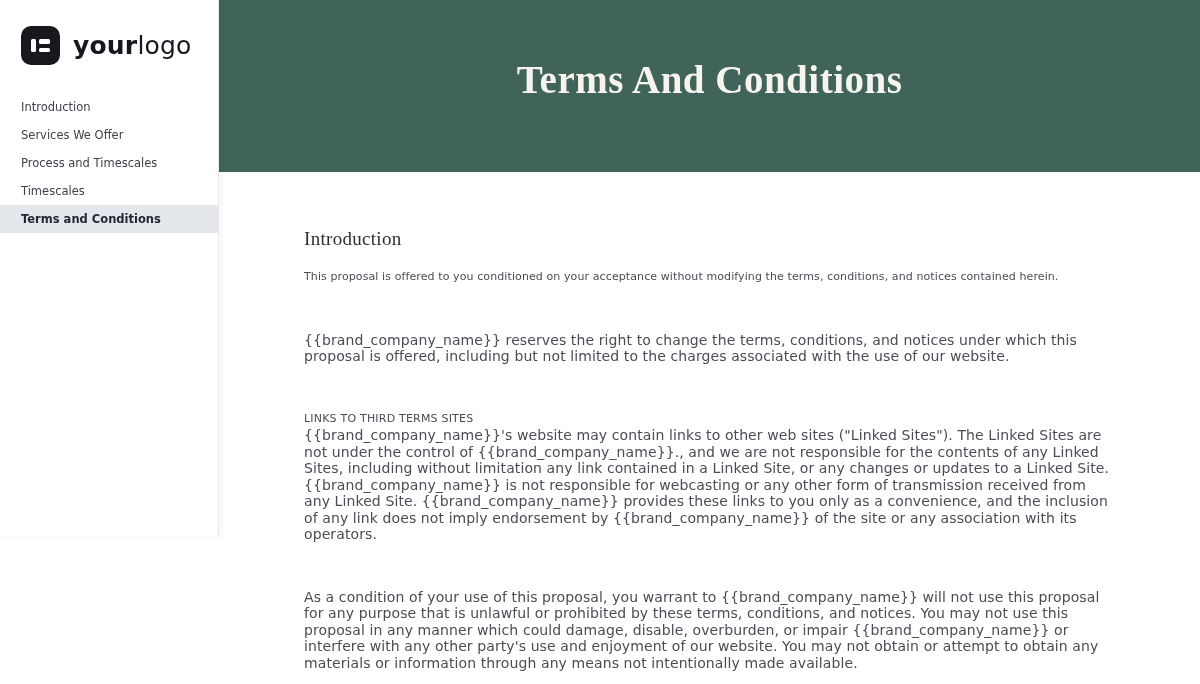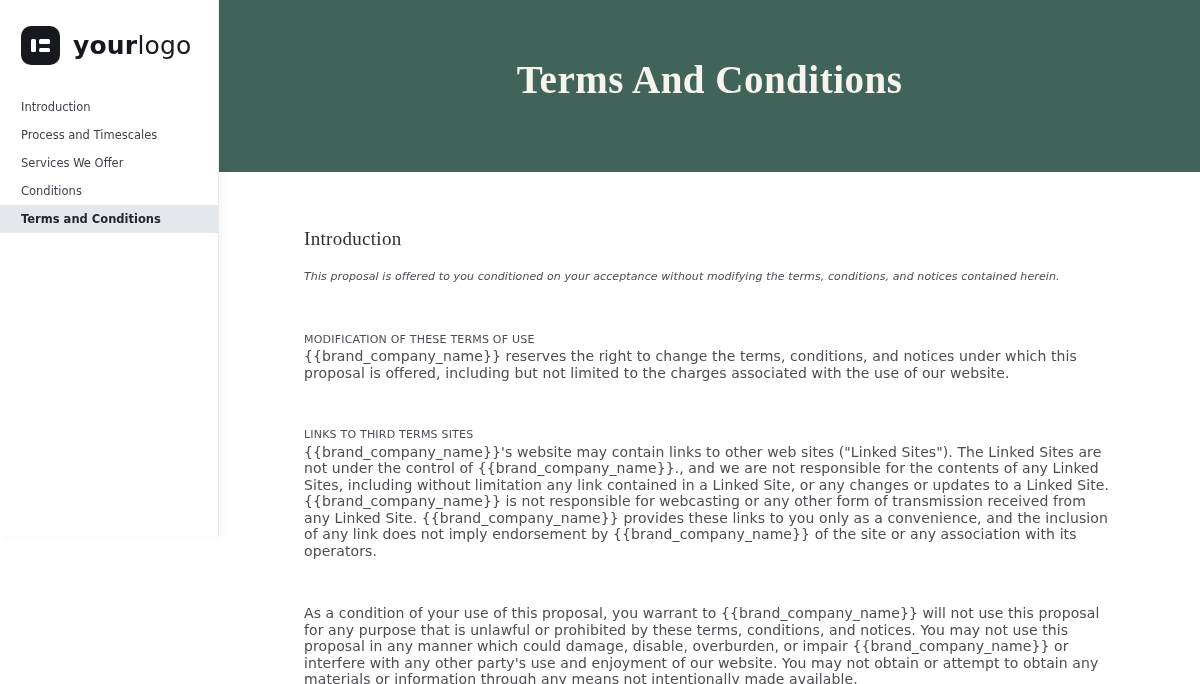--- a/index.html
+++ b/index.html
@@ -114,21 +114,20 @@
     color: #2e2f36;
     margin: 0 0 19px 0;
     letter-spacing: 0.3px;
   }
   .intro-para {
     font-size: 11px;
     line-height: 16.5px;
     color: #4b4c55;
     margin: 0;
     letter-spacing: 0.1px;
-    font-style: italic;
   }
   .section { margin-top: 46px; }
   .sec-head {
     font-size: 11px;
     line-height: 16.5px;
     color: #4b4c55;
     margin: 0;
     letter-spacing: 0.2px;
   }
   .sec-body {
@@ -151,44 +150,43 @@
         <div class="hbar1"></div>
         <div class="hbar2"></div>
       </div>
       <div class="logo-text"><span class="bold">your</span><span class="light">logo</span></div>
     </div>
     <nav class="nav">
         <div class="nav-item">
     <span>Introduction</span>
   </div>
         <div class="nav-item">
+    <span>Services We Offer</span>
+  </div>
+        <div class="nav-item">
     <span>Process and Timescales</span>
   </div>
         <div class="nav-item">
-    <span>Services We Offer</span>
-  </div>
-        <div class="nav-item">
-    <span>Conditions</span>
+    <span>Timescales</span>
   </div>
         <div class="nav-item active">
     <span>Terms and Conditions</span>
   </div>
       </nav>
   </aside>
 
   <main class="main">
     <header class="banner">
       <h1 class="banner-title">Terms And Conditions</h1>
     </header>
     <div class="content">
       <h2 class="content-heading">Introduction</h2>
       <p class="intro-para">This proposal is offered to you conditioned on your acceptance without modifying the terms, conditions, and notices contained herein.</p>
       <div id="sections-container">
           <div class="section">
-    <p class="sec-head">MODIFICATION OF THESE TERMS OF USE</p>
     <p class="sec-body">{{brand_company_name}} reserves the right to change the terms, conditions, and notices under which this proposal is offered, including but not limited to the charges associated with the use of our website.</p>
   </div>
           <div class="section">
     <p class="sec-head">LINKS TO THIRD TERMS SITES</p>
     <p class="sec-body">{{brand_company_name}}'s website may contain links to other web sites ("Linked Sites"). The Linked Sites are not under the control of {{brand_company_name}}., and we are not responsible for the contents of any Linked Sites, including without limitation any link contained in a Linked Site, or any changes or updates to a Linked Site. {{brand_company_name}} is not responsible for webcasting or any other form of transmission received from any Linked Site. {{brand_company_name}} provides these links to you only as a convenience, and the inclusion of any link does not imply endorsement by {{brand_company_name}} of the site or any association with its operators.</p>
   </div>
           <div class="section">
     <p class="sec-body">As a condition of your use of this proposal, you warrant to {{brand_company_name}} will not use this proposal for any purpose that is unlawful or prohibited by these terms, conditions, and notices. You may not use this proposal in any manner which could damage, disable, overburden, or impair {{brand_company_name}} or interfere with any other party's use and enjoyment of our website. You may not obtain or attempt to obtain any materials or information through any means not intentionally made available.</p>
   </div>
         </div>

